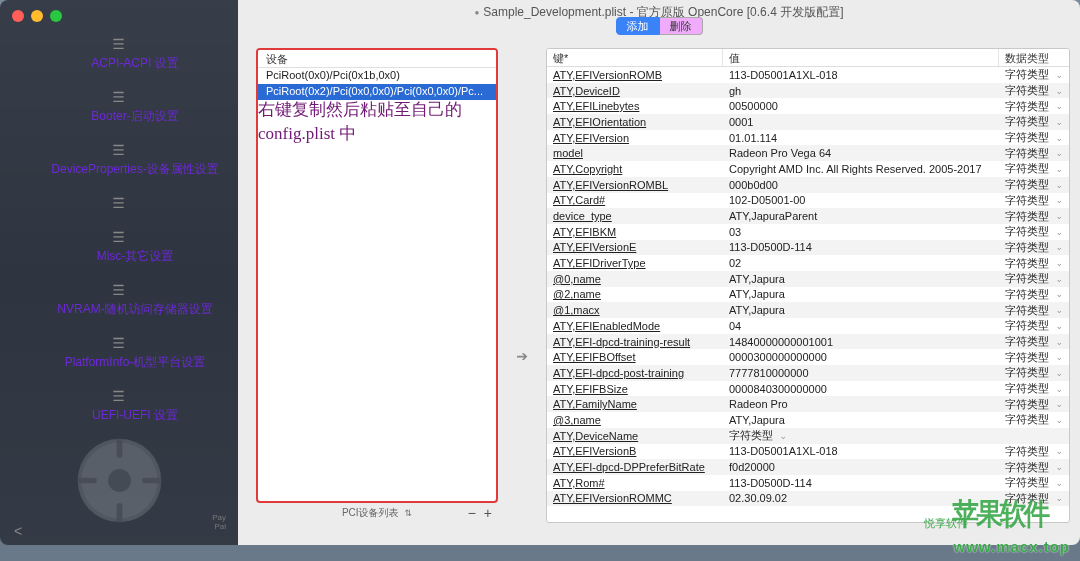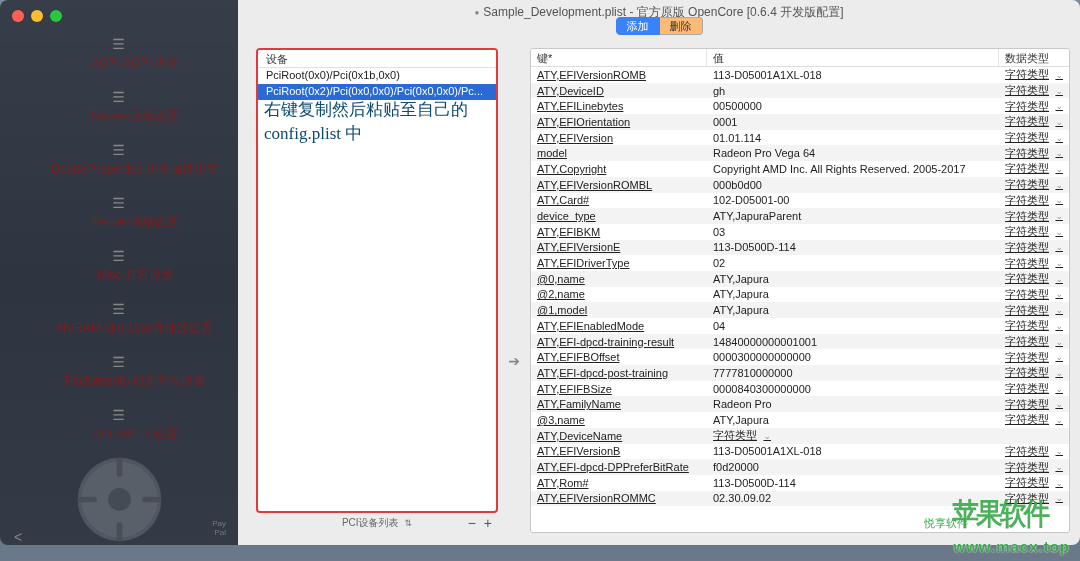--- a/index.html
+++ b/index.html
@@ -7,78 +7,78 @@
 .main-window { position: absolute; left: 0; top: 0; width: 1080px; height: 545px; display: flex; }
 .sidebar { width: 238px; height: 545px; background: rgba(40,45,55,0.82); color: #d0d0d0; display: flex; flex-direction: column; border-top-left-radius: 8px; border-bottom-left-radius: 8px; }
 .traffic-lights { display: flex; gap: 7px; padding: 10px 12px 6px; }
 .tl { width: 12px; height: 12px; border-radius: 50%; }
 .tl.red { background: #ff5f57; }
 .tl.yellow { background: #febc2e; }
 .tl.green { background: #28c840; }
 .sidebar-items { flex: 1; }
 .sidebar-item { text-align: center; padding: 7px 0 9px; cursor: pointer; }
 .sidebar-item .list-icon { display: inline-block; color: #888; font-size: 14px; letter-spacing: 1px; }
-.sidebar-item .label { display: block; font-size: 12px; margin-top: 2px; color: #7f1d1d; margin-left: 32px; }
+.sidebar-item .label { display: block; font-size: 12px; margin-top: 2px; color: #6d28d9; margin-left: 32px; }
 .sidebar-bottom { height: 125px; position: relative; text-align: center; }
 .cog-svg { width: 95px; height: 95px; opacity: 0.55; }
 .small-text { position: absolute; right: 12px; bottom: 14px; font-size: 8px; color: #777; line-height: 9px; text-align: right; }
 .share-icon { position: absolute; left: 14px; bottom: 6px; color: #888; font-size: 14px; }
 .content { flex: 1; background: #ececec; border-top-right-radius: 8px; border-bottom-right-radius: 8px; display: flex; flex-direction: column; }
 .title-bar { height: 24px; display: flex; align-items: center; justify-content: center; font-size: 12px; color: #555; gap: 4px; }
 .title-dot { color: #888; font-size: 8px; }
 .toolbar { height: 24px; display: flex; align-items: center; justify-content: center; gap: 0; padding-bottom: 20px; }
-.seg-btn { height: 18px; padding: 0 10px; font-size: 11px; border: 1px solid #a9a9a9; background: #fdba74; cursor: pointer; display: flex; align-items: center; }
+.seg-btn { height: 18px; padding: 0 10px; font-size: 11px; border: 1px solid #a9a9a9; background: #f0abfc; cursor: pointer; display: flex; align-items: center; }
 .seg-btn.primary { background: #3a82f7; color: #fff; border-color: #3a82f7; border-top-left-radius: 4px; border-bottom-left-radius: 4px; }
 .seg-btn.secondary { border-top-right-radius: 4px; border-bottom-right-radius: 4px; border-left: none; color: #333; }
-.panels { flex: 1; display: flex; gap: 6px; padding: 0 10px 12px 18px; }
+.panels { flex: 1; display: flex; gap: 14px; padding: 0 10px 22px 18px; }
 .left-panel { width: 242px; display: flex; flex-direction: column; }
 .left-box { flex: 1; border: 2px solid #e03a3a; border-radius: 4px; background: #fff; overflow: hidden; position: relative; }
 .left-header { height: 18px; padding: 2px 8px; font-size: 11px; color: #333; background: #fff; border-bottom: 1px solid #e0e0e0; }
 .device-list { }
 .device-row { height: 16px; font-size: 11px; padding: 1px 8px; white-space: nowrap; overflow: hidden; text-overflow: ellipsis; color: #222; }
 .device-row.selected { background: #2a6ad4; color: #fff; }
-.annotation { position: absolute; top: 48px; left: 6px; right: 6px; color: #0c4a6e; font-size: 17px; line-height: 24px; font-family: "Kaiti SC", "STKaiti", serif; }
+.annotation { position: absolute; top: 48px; left: 0; right: 6px; color: #701a75; font-size: 17px; line-height: 24px; font-family: "Kaiti SC", "STKaiti", serif; }
 .stripes { position: absolute; top: 100px; left: 0; right: 0; bottom: 0; background: repeating-linear-gradient(#fff 0, #fff 16px, #f3f3f3 16px, #f3f3f3 32px); z-index: -1; }
 .left-footer { height: 20px; display: flex; align-items: center; justify-content: center; gap: 6px; font-size: 10px; color: #666; position: relative; background: #ececec; text-align: center; }
 .left-footer .pm { position: absolute; right: 4px; font-size: 14px; color: #555; letter-spacing: 2px; }
 .left-footer .arrows { font-size: 9px; color: #777; }
 .mid-arrow { width: 20px; display: flex; align-items: center; justify-content: center; color: #888; font-size: 14px; padding-top: 140px; }
 .right-panel { flex: 1; display: flex; flex-direction: column; background: #fff; border: 1px solid #c8c8c8; border-radius: 3px; overflow: hidden; }
 .rtable-header { display: flex; height: 18px; border-bottom: 1px solid #ddd; background: #fff; font-size: 11px; color: #333; }
 .rth { padding: 2px 6px; border-right: 1px solid #e5e5e5; }
 .rth.key { width: 176px; }
 .rth.val { flex: 1; }
 .rth.type { width: 70px; border-right: none; text-align: left; position: relative; }
 .rtable-body { flex: 1; overflow: hidden; }
 .rtr { display: flex; height: 15.7px; font-size: 11px; align-items: center; }
 .rtr:nth-child(even) { background: #f3f3f3; }
 .rtd { padding: 0 6px; overflow: hidden; white-space: nowrap; text-overflow: ellipsis; color: #222; }
 .rtd.key { width: 176px; text-decoration: underline; }
 .rtd.val { flex: 1; }
-.rtd.type { width: 70px; display: flex; justify-content: space-between; align-items: center; text-decoration: underline; }
+.rtd.type { width: 70px; display: flex; justify-content: space-between; align-items: center; }
 .rtd.type .chev { color: #999; font-size: 9px; }
 .watermark-text { position: absolute; right: 10px; bottom: 6px; color: #3aa84a; font-size: 15px; font-weight: bold; letter-spacing: 1px; text-shadow: 0 0 2px #fff; z-index: 50; }
 .watermark-logo { position: absolute; right: 26px; bottom: 26px; color: #3aa84a; font-size: 30px; font-weight: 900; z-index: 49; opacity: 0.9; font-family: "STHeiti","Microsoft YaHei",sans-serif; letter-spacing: -3px; white-space: nowrap; transform: scaleX(0.88); }
 .watermark-sub { position: absolute; right: 112px; bottom: 30px; color: #3aa84a; font-size: 11px; z-index: 49; }
 </style>
 </head>
 <body>
 
 <div class="main-window">
   <div class="sidebar">
     <div class="traffic-lights">
       <div class="tl red"></div>
       <div class="tl yellow"></div>
       <div class="tl green"></div>
     </div>
     <div class="sidebar-items">
       <div class="sidebar-item"><span class="list-icon">☰</span><span class="label">ACPI-ACPI 设置</span></div>
       <div class="sidebar-item"><span class="list-icon">☰</span><span class="label">Booter-启动设置</span></div>
       <div class="sidebar-item"><span class="list-icon">☰</span><span class="label">DeviceProperties-设备属性设置</span></div>
-      <div class="sidebar-item"><span class="list-icon">☰</span><span class="label">Kernel-内核设置</span></div>
+      <div class="sidebar-item"><span class="list-icon">☰</span></div>
       <div class="sidebar-item"><span class="list-icon">☰</span><span class="label">Misc-其它设置</span></div>
       <div class="sidebar-item"><span class="list-icon">☰</span><span class="label">NVRAM-随机访问存储器设置</span></div>
       <div class="sidebar-item"><span class="list-icon">☰</span><span class="label">PlatformInfo-机型平台设置</span></div>
       <div class="sidebar-item"><span class="list-icon">☰</span><span class="label">UEFI-UEFI 设置</span></div>
     </div>
     <div class="sidebar-bottom">
       <svg class="cog-svg" viewBox="0 0 100 100">
         <circle cx="50" cy="50" r="44" fill="#6a6f78"></circle>
         <circle cx="50" cy="50" r="40" fill="#7a7f88"></circle>
         <g fill="#5a5f68">
@@ -248,21 +248,21 @@
             </div>
             <div class="rtr">
               <div class="rtd key">@2,name</div>
               <div class="rtd val">ATY,Japura</div>
               <div class="rtd type">
                 <span>字符类型</span>
                 <span class="chev">⌄</span>
               </div>
             </div>
             <div class="rtr">
-              <div class="rtd key">@1,model</div>
+              <div class="rtd key">@1,macx</div>
               <div class="rtd val">ATY,Japura</div>
               <div class="rtd type">
                 <span>字符类型</span>
                 <span class="chev">⌄</span>
               </div>
             </div>
             <div class="rtr">
               <div class="rtd key">ATY,EFIEnabledMode</div>
               <div class="rtd val">04</div>
               <div class="rtd type">

